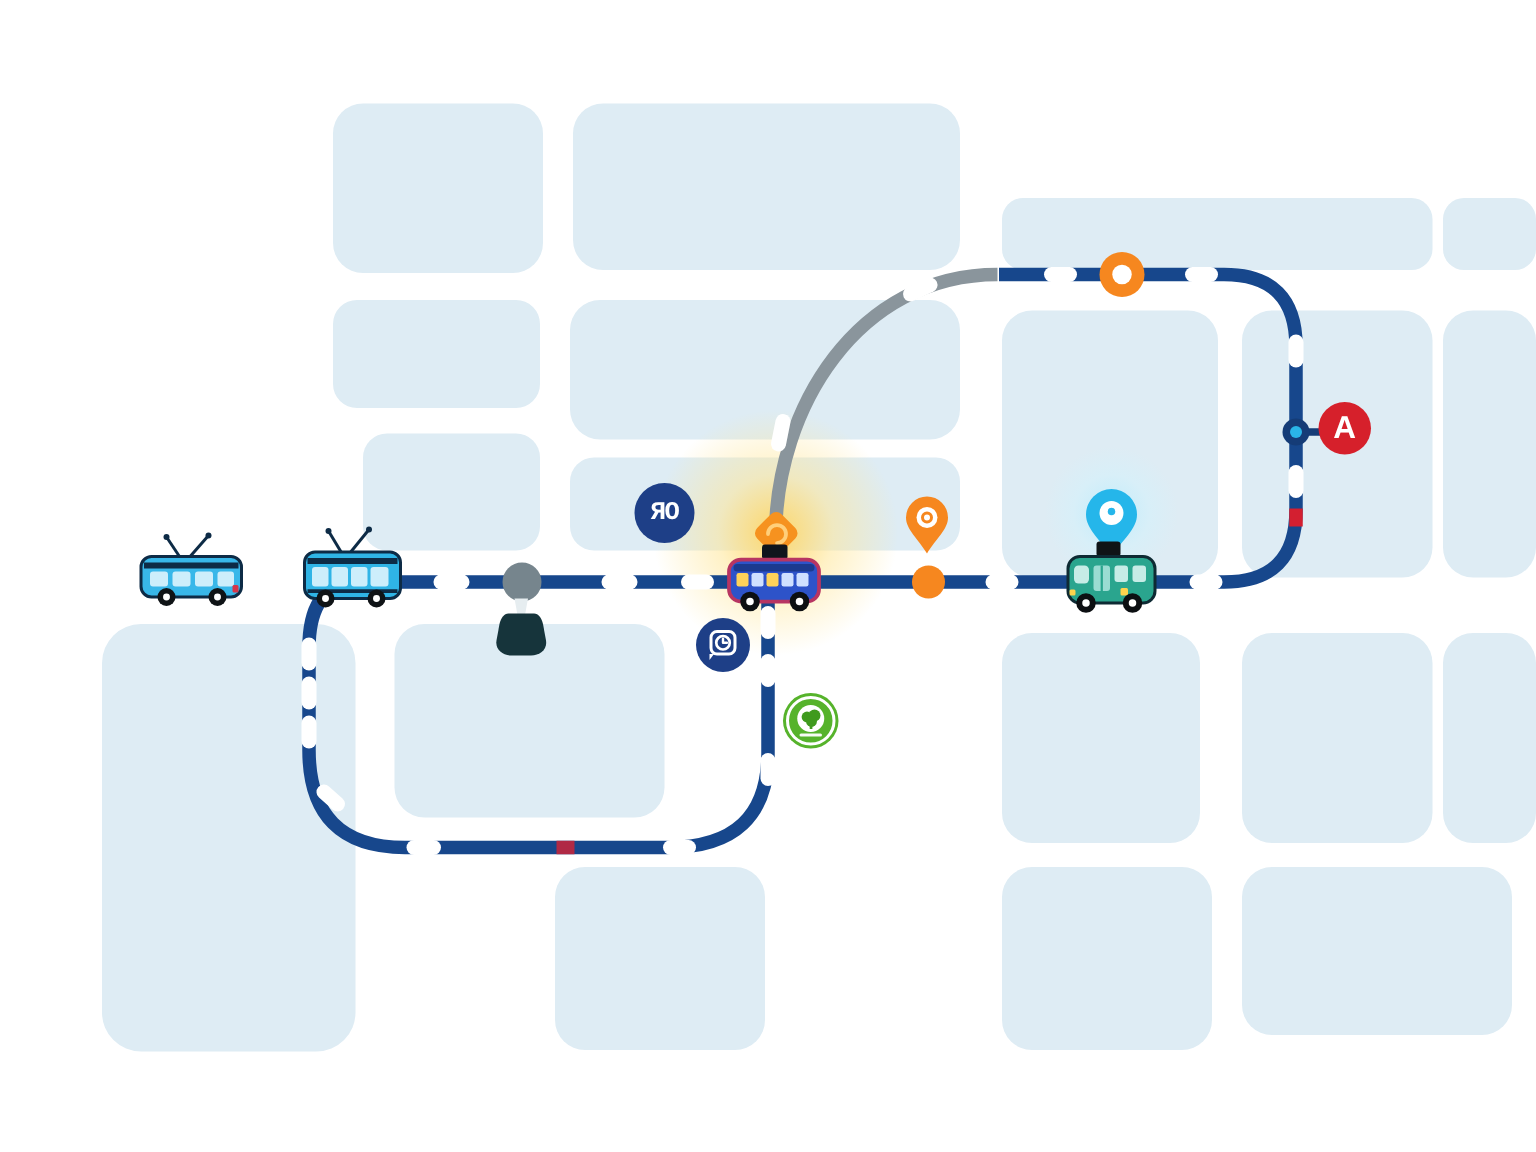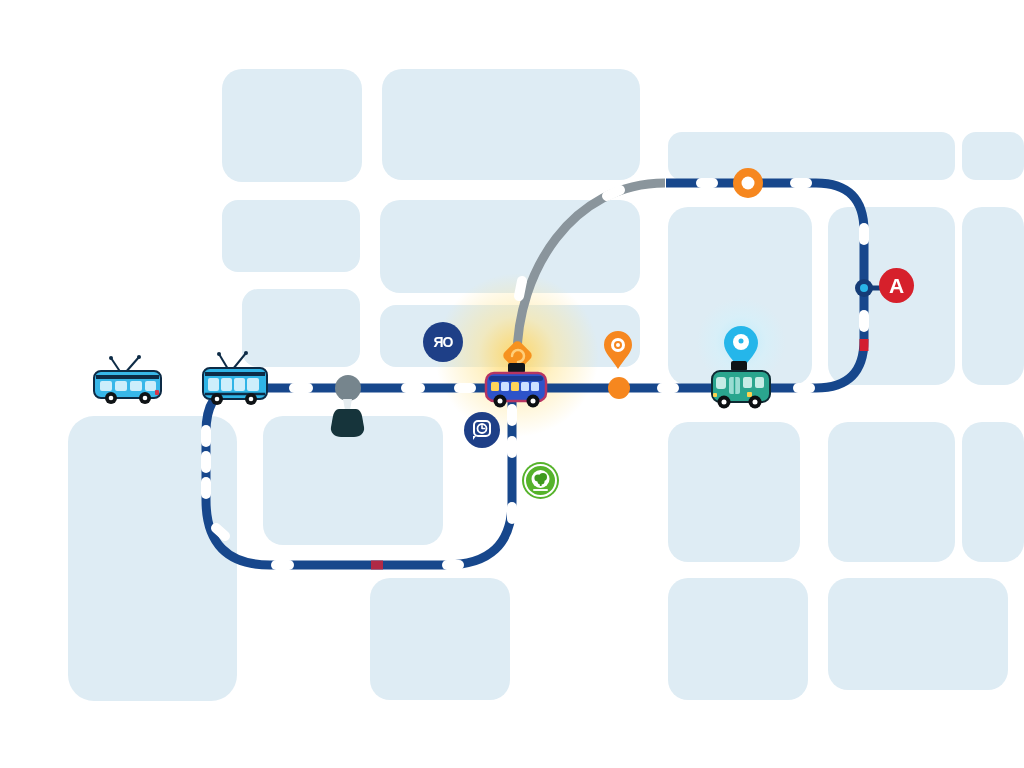--- a/index.html
+++ b/index.html
@@ -8,21 +8,21 @@
   .glow{position:absolute;pointer-events:none;}
   .glow-yellow{background:radial-gradient(circle,rgba(255,214,100,0.95) 0%,rgba(255,230,150,0.55) 32%,rgba(255,242,200,0) 68%);}
   .glow-cyan{background:radial-gradient(circle,rgba(190,236,252,0.9) 0%,rgba(210,242,252,0.5) 40%,rgba(255,255,255,0) 70%);}
   svg.layer{position:absolute;left:0;top:0;}
   .badge{position:absolute;border-radius:50%;display:flex;align-items:center;justify-content:center;box-sizing:border-box;}
   .badge-navy{background:#1e3f87;}
   .badge-red{background:#d6202b;}
   .badge-green{background:#56b32b;border:2px solid #ffffff;box-shadow:0 0 0 2px #56b32b;}
   .badge-text{color:#ffffff;font-weight:bold;line-height:1;}
   #ticket-badge{left:423px;top:322px;width:40px;height:40px;}
-  #ticket-badge .badge-text{font-size:14px;letter-spacing:-1px;}
+  #ticket-badge .badge-text{font-size:17px;letter-spacing:-1px;font-family:Liberation Mono, monospace;}
   #station-a-badge{left:879px;top:268px;width:35px;height:35px;}
   #station-a-badge .badge-text{font-size:21px;}
   #clock-badge{left:464px;top:412px;width:36px;height:36px;}
   #eco-badge{left:524px;top:464px;width:33px;height:33px;}
 </style>
 </head>
 <body>
 
 <div id="canvas">
 

